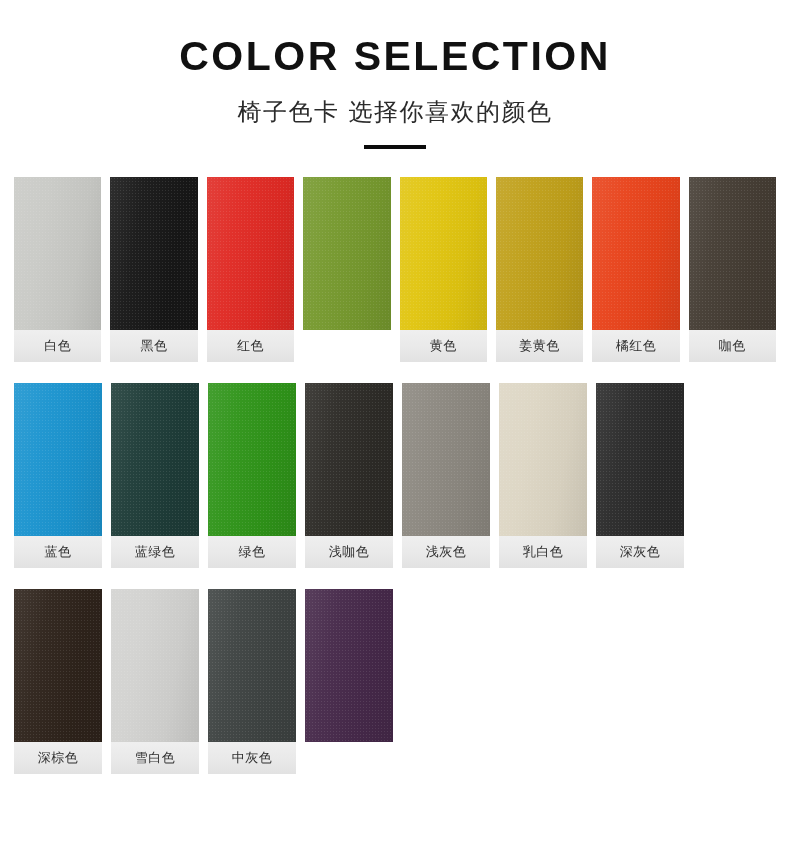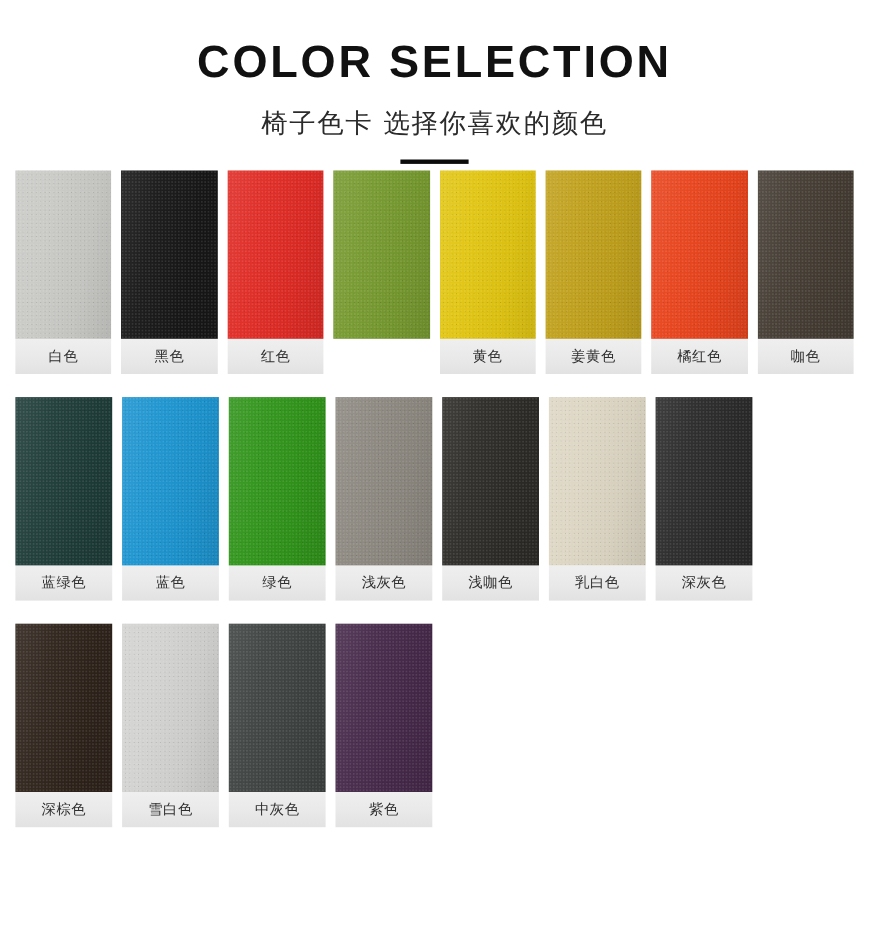--- a/index.html
+++ b/index.html
@@ -48,20 +48,21 @@
   .divider {
     width: 62px;
     height: 4px;
     background: #0b0b0b;
     margin: 0 auto;
   }
 
   
   .grid {
     padding: 0 14px;
+    margin-top: 22px;
     text-align: right;
   }
   .row {
     display: flex;
     gap: 9px;
     margin-bottom: 21px;
   }
   .card {
     width: 88px;
     display: flex;
@@ -150,40 +151,40 @@
           <div class="chip" style="background-color: rgb(232, 67, 27);"></div>
           <div class="label">橘红色</div>
         </div>
         <div class="card">
           <div class="chip" style="background-color: rgb(68, 60, 51);"></div>
           <div class="label">咖色</div>
         </div>
       </div>
     <div class="row">
         <div class="card">
+          <div class="chip" style="background-color: rgb(27, 148, 207);"></div>
+          <div class="label">蓝色</div>
+        </div>
+        <div class="card">
           <div class="chip" style="background-color: rgb(30, 60, 56);"></div>
           <div class="label">蓝绿色</div>
         </div>
         <div class="card">
-          <div class="chip" style="background-color: rgb(27, 148, 207);"></div>
-          <div class="label">蓝色</div>
-        </div>
-        <div class="card">
           <div class="chip" style="background-color: rgb(47, 148, 25);"></div>
           <div class="label">绿色</div>
         </div>
         <div class="card">
+          <div class="chip" style="background-color: rgb(45, 43, 39);"></div>
+          <div class="label">浅咖色</div>
+        </div>
+        <div class="card">
           <div class="chip" style="background-color: rgb(140, 136, 128);"></div>
           <div class="label">浅灰色</div>
         </div>
         <div class="card">
-          <div class="chip" style="background-color: rgb(45, 43, 39);"></div>
-          <div class="label">浅咖色</div>
-        </div>
-        <div class="card">
           <div class="chip" style="background-color: rgb(221, 214, 196);"></div>
           <div class="label">乳白色</div>
         </div>
         <div class="card">
           <div class="chip" style="background-color: rgb(42, 42, 42);"></div>
           <div class="label">深灰色</div>
         </div>
       </div>
     <div class="row">
         <div class="card">
@@ -193,18 +194,17 @@
         <div class="card">
           <div class="chip" style="background-color: rgb(210, 210, 208);"></div>
           <div class="label">雪白色</div>
         </div>
         <div class="card">
           <div class="chip" style="background-color: rgb(62, 67, 66);"></div>
           <div class="label">中灰色</div>
         </div>
         <div class="card">
           <div class="chip" style="background-color: rgb(70, 41, 74);"></div>
-          <div class="label">紫色</div>
         </div>
       </div>
   </div>
 
 </div>
 
 </body></html>

